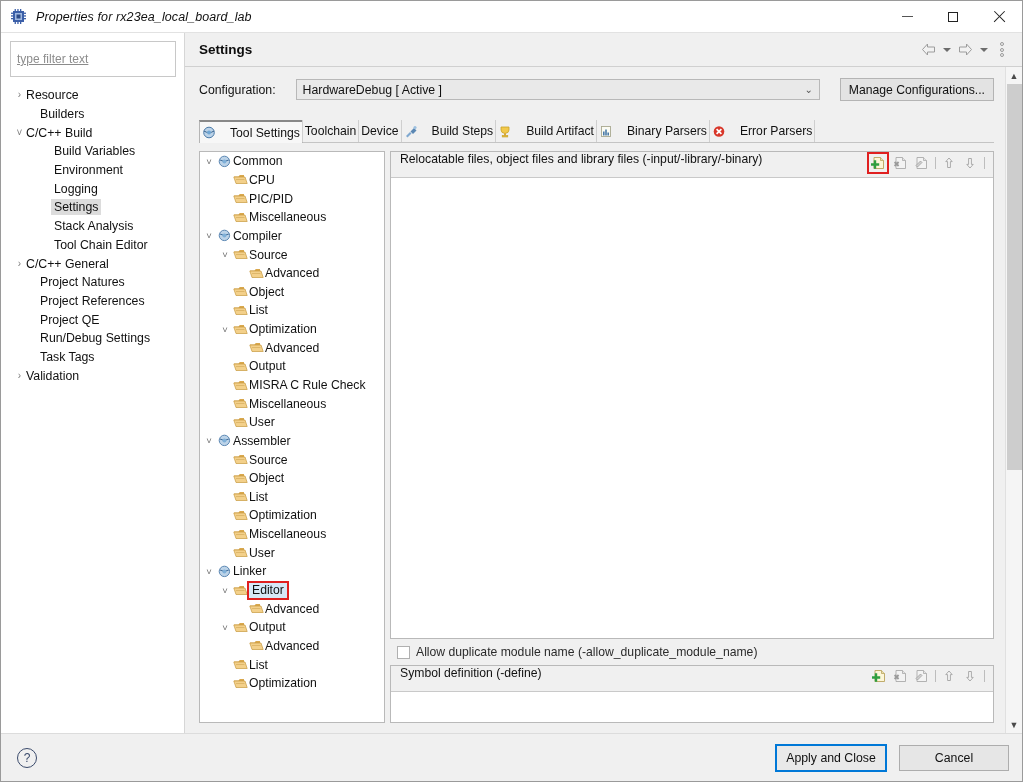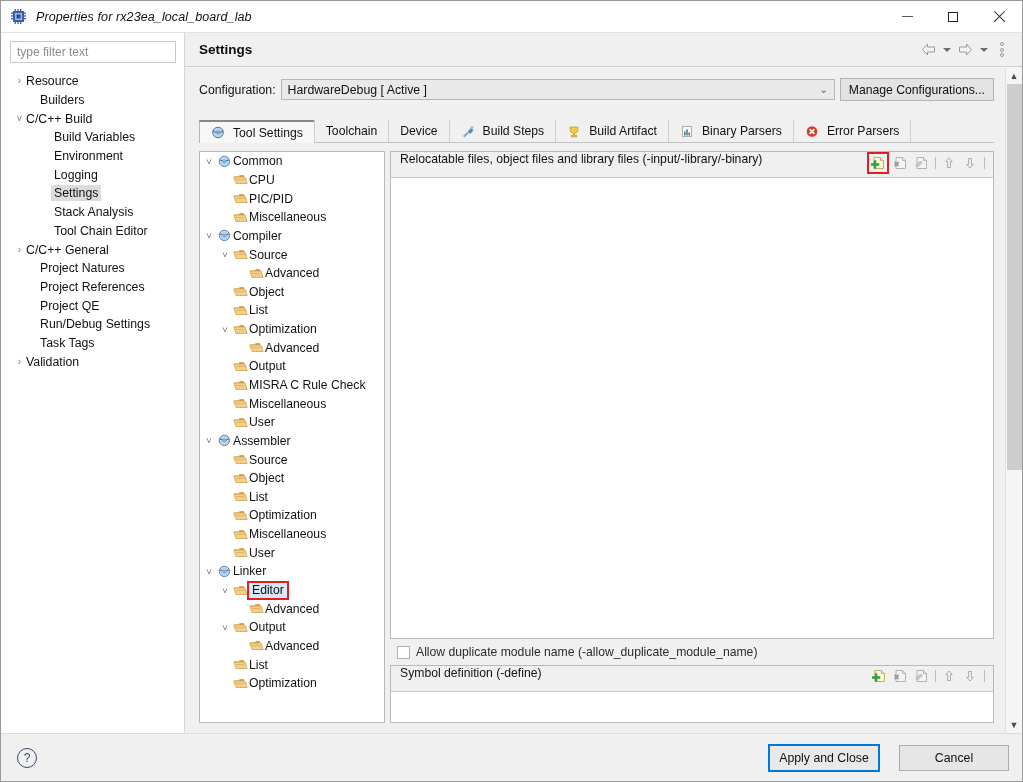--- a/index.html
+++ b/index.html
@@ -56,25 +56,25 @@
   
   .leftnav {
     width: 184px; flex: 0 0 184px;
     background: #ffffff;
     border-right: 1px solid #d6d6d6;
     display: flex; flex-direction: column;
     padding: 8px 0 0 0;
     position: relative;
   }
   .filterbox {
-    margin: 0 8px 7px 9px; height: 22px;
+    margin: 0 8px 7px 9px; height: 36px;
     border: 1px solid #c8c8c8; background: #fff;
     display: flex; align-items: center;
     padding: 0 6px;
-    font-size: 12px; color: #8b8b8b;
+    font-size: 12px; color: #8b8b8b; text-decoration: underline;
   }
   .filterbox input {
     border: none; outline: none; width: 100%;
     font-family: "Liberation Sans", sans-serif; font-size: 12px;
     color: #222; background: transparent;
   }
   .filterbox input::placeholder { color: #8d8d8d; }
   .navtree { flex: 1 1 auto; overflow: hidden; padding-top: 2px; }
   .navrow {
     height: 18.7px; display: flex; align-items: center;
@@ -111,21 +111,21 @@
   .pane-scrollwrap {
     flex: 1 1 auto; display: flex; min-height: 0;
   }
   .pane-content {
     flex: 1 1 auto; min-width: 0; background: #f0f0f0;
     display: flex; flex-direction: column;
     padding: 11px 11px 0 14px;
   }
 
   
-  .configrow { display: flex; align-items: center; gap: 5px; flex: 0 0 auto; }
+  .configrow { display: flex; align-items: center; gap: 20px; flex: 0 0 auto; }
   .configrow .lab { font-size: 12.3px; color: #111; }
   .combo {
     flex: 1 1 auto; height: 21px; background: #e9e9e9;
     border: 1px solid #b8b8b8; display: flex; align-items: center;
     padding: 0 6px; font-size: 12.3px; color: #111; min-width: 0;
     position: relative;
   }
   .combo .arrowdn {
     margin-left: auto; font-size: 10px; color: #555; line-height: 1;
   }
@@ -134,22 +134,22 @@
     font-family: "Liberation Sans", sans-serif; font-size: 12.2px; color: #111;
     padding: 0 8px; cursor: default; white-space: nowrap;
   }
 
   
   .tabs {
     display: flex; align-items: flex-end; margin-top: 19px;
     flex: 0 0 auto; border-bottom: 1px solid #c4c4c4;
   }
   .tab {
-    display: flex; align-items: center; gap: 8px;
-    height: 22px; padding: 0 11px;
+    display: flex; align-items: center; gap: 14px;
+    height: 22px; padding: 0 2px;
     font-size: 12.2px; color: #111; white-space: nowrap;
     border-left: 1px solid #cfcfcf; border-right: 1px solid #cfcfcf;
     background: #f0f0f0; cursor: default; margin-right: -1px;
   }
   .tab.active {
     background: #f7f7f7; border-top: 2px solid #888;
     border-left: 1px solid #b5b5b5; border-right: 1px solid #b5b5b5;
     height: 23px; margin-bottom: -1px;
   }
 
@@ -219,21 +219,21 @@
   .footer {
     height: 48px; flex: 0 0 48px; background: #f0f0f0;
     border-top: 1px solid #dcdcdc;
     display: flex; align-items: center; padding: 0 13px 0 16px;
   }
   .help-ico {
     width: 20px; height: 20px; border: 1.4px solid #3a4a6b;
     border-radius: 50%; display: flex; align-items: center; justify-content: center;
     font-size: 12px; color: #3a4a6b; cursor: default;
   }
-  .footer-btns { margin-left: auto; display: flex; gap: 20px; }
+  .footer-btns { margin-left: auto; display: flex; gap: 13px; }
   .fbtn {
     width: 110px; height: 26px; background: #e6e6e6; border: 1px solid #adadad;
     font-family: "Liberation Sans", sans-serif; font-size: 12.3px; color: #111;
     cursor: default;
   }
   .fbtn.focus { border: 1px solid #0078d7; outline: 1px solid #0078d7; background: #e9e9e9; }
 
   svg { display: block; }
 </style>
 </head>

